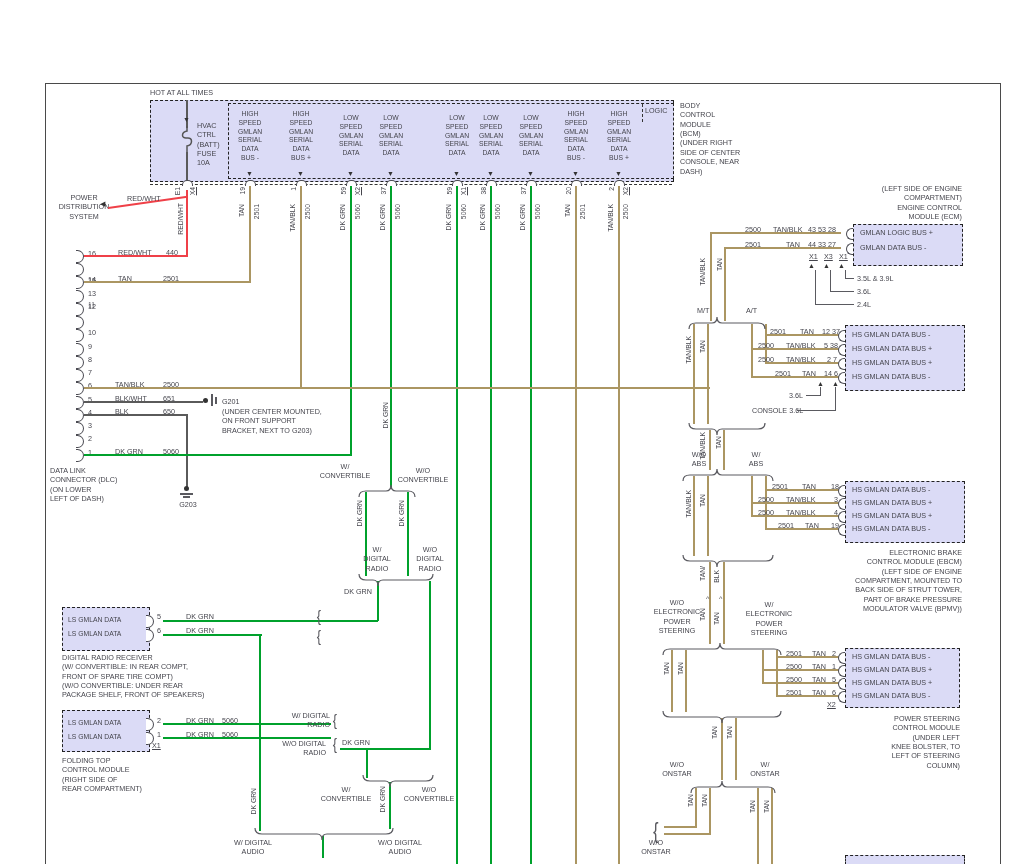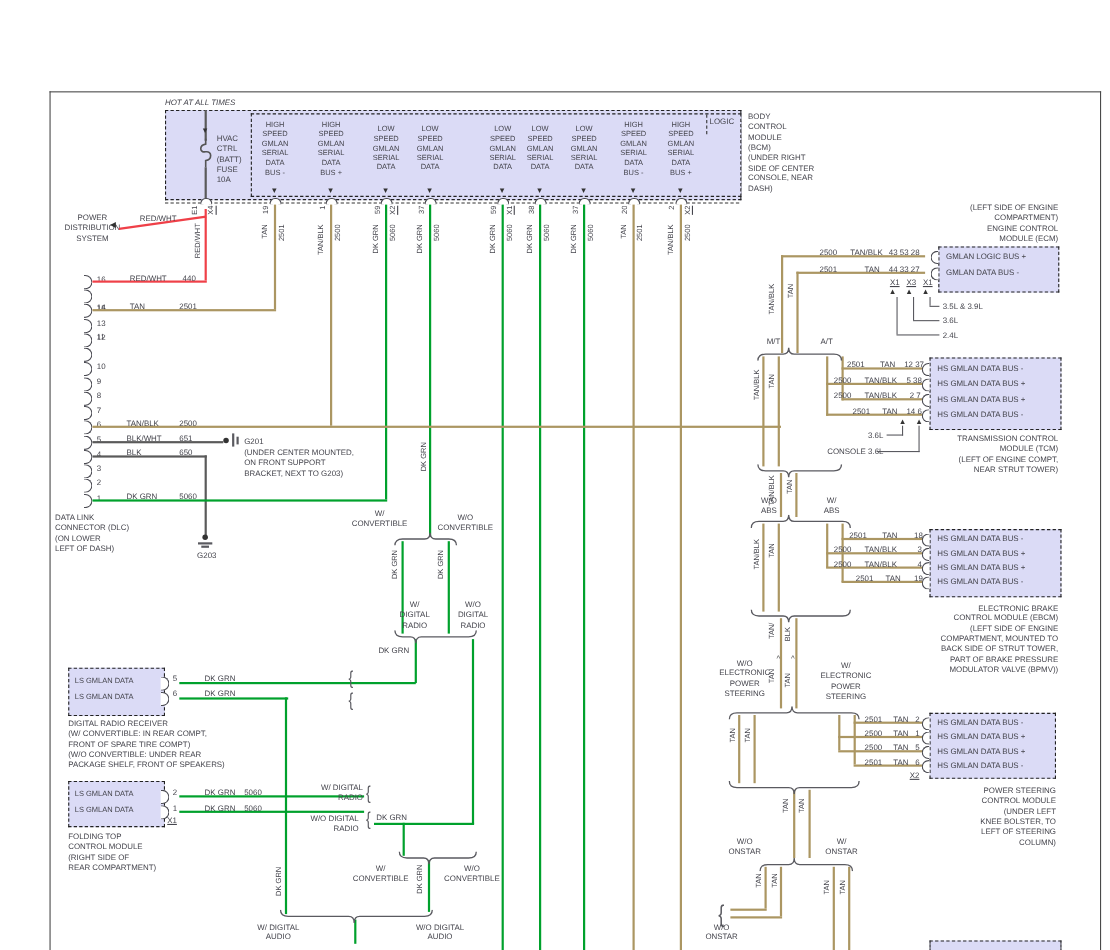--- a/index.html
+++ b/index.html
@@ -33,21 +33,21 @@
   svg.brc{position:absolute;}
 </style>
 </head>
 <body>
 
 <div id="stage">
 
 
   <div id="frame"></div>
 
-  <div class="t" style="left:150px;top:88px;font-style:italic;">HOT AT ALL TIMES</div>
+  <div class="t" style="left:150px;top:88px;">HOT AT ALL TIMES</div>
   <div class="bx" style="left:150px;top:100px;width:522px;height:80px;"></div>
   <div class="bx" style="left:228px;top:103px;width:444px;height:74px;background:#dbdbf6;"></div>
   <div class="dashv" style="left:642px;top:104px;height:18px;"></div>
   <div class="t" style="left:645px;top:106px;">LOGIC</div>
   <div class="t tr" style="left:680px;top:101px;width:100px;text-align:left;">BODY
 CONTROL
 MODULE
 (BCM)
 (UNDER RIGHT
 SIDE OF CENTER
@@ -332,24 +332,20 @@
   <div class="gline" style="left:835px;top:387px;width:1.3px;height:24px;"></div>
   <div class="bx" style="left:845px;top:325px;width:118px;height:64px;"></div>
   <div class="pl" style="left:838px;top:330px;"></div>
   <div class="pl" style="left:838px;top:344px;"></div>
   <div class="pl" style="left:838px;top:358px;"></div>
   <div class="pl" style="left:838px;top:372px;"></div>
   <div class="t" style="left:852px;top:330px;">HS GMLAN DATA BUS -</div>
   <div class="t" style="left:852px;top:344px;">HS GMLAN DATA BUS +</div>
   <div class="t" style="left:852px;top:358px;">HS GMLAN DATA BUS +</div>
   <div class="t" style="left:852px;top:372px;">HS GMLAN DATA BUS -</div>
-  <div class="t tr" style="left:790px;top:394px;width:172px;">TRANSMISSION CONTROL
-MODULE (TCM)
-(LEFT OF ENGINE COMPT,
-NEAR STRUT TOWER)</div>
 
   <div class="w ct" style="left:709px;top:430px;width:1.8px;height:40px;"></div>
   <div class="w ct" style="left:723px;top:430px;width:1.8px;height:40px;"></div>
   <div class="v" style="left:700px;top:432px;">TAN/BLK</div>
   <div class="v" style="left:716px;top:436px;">TAN</div>
 
   <div class="t tc" style="left:683px;top:450px;width:32px;">W/O
 ABS</div>
   <div class="t tc" style="left:742px;top:450px;width:28px;">W/
 ABS</div>

